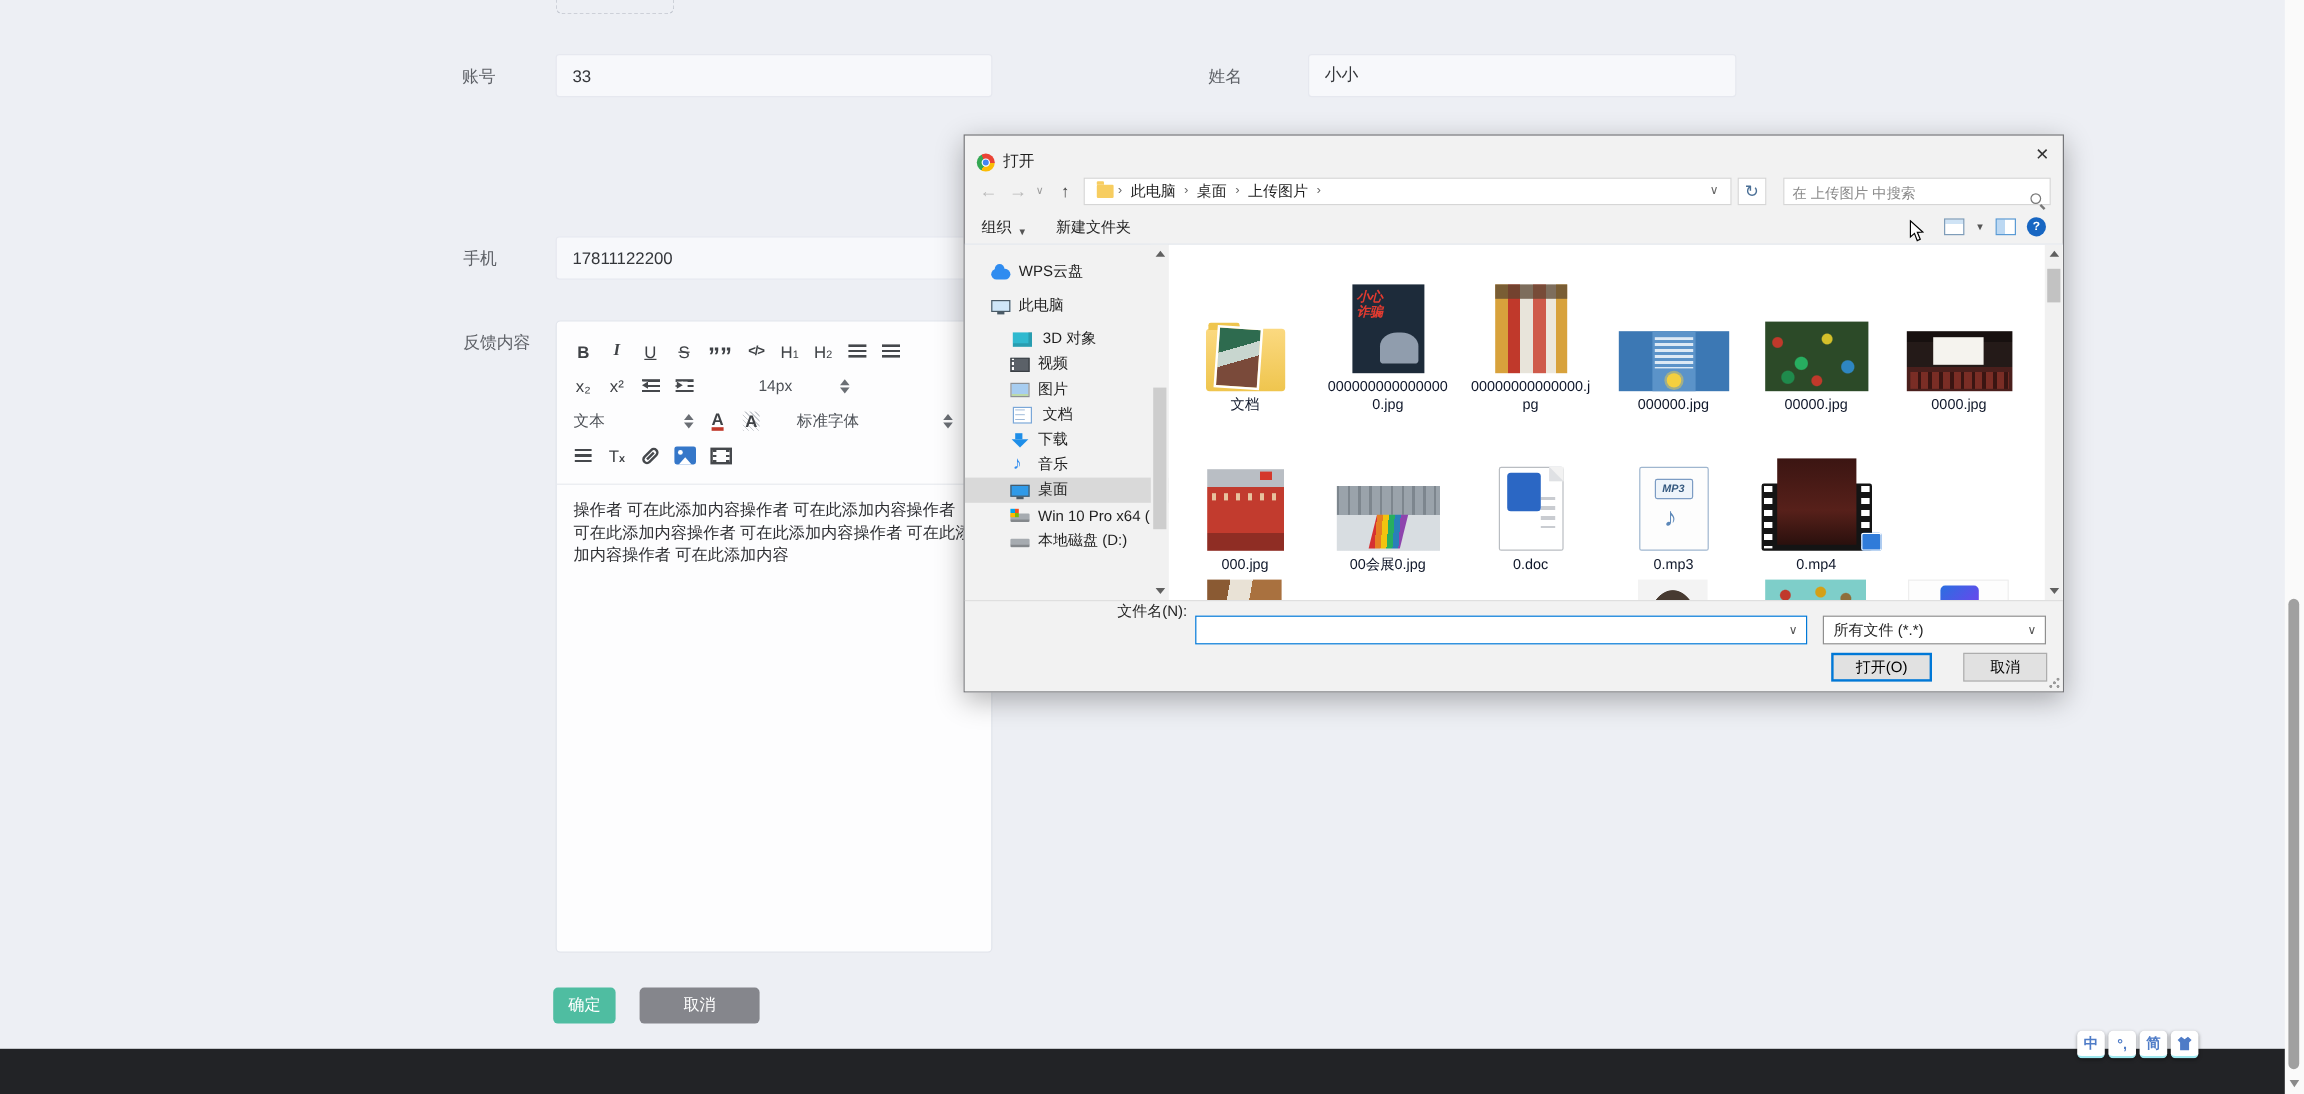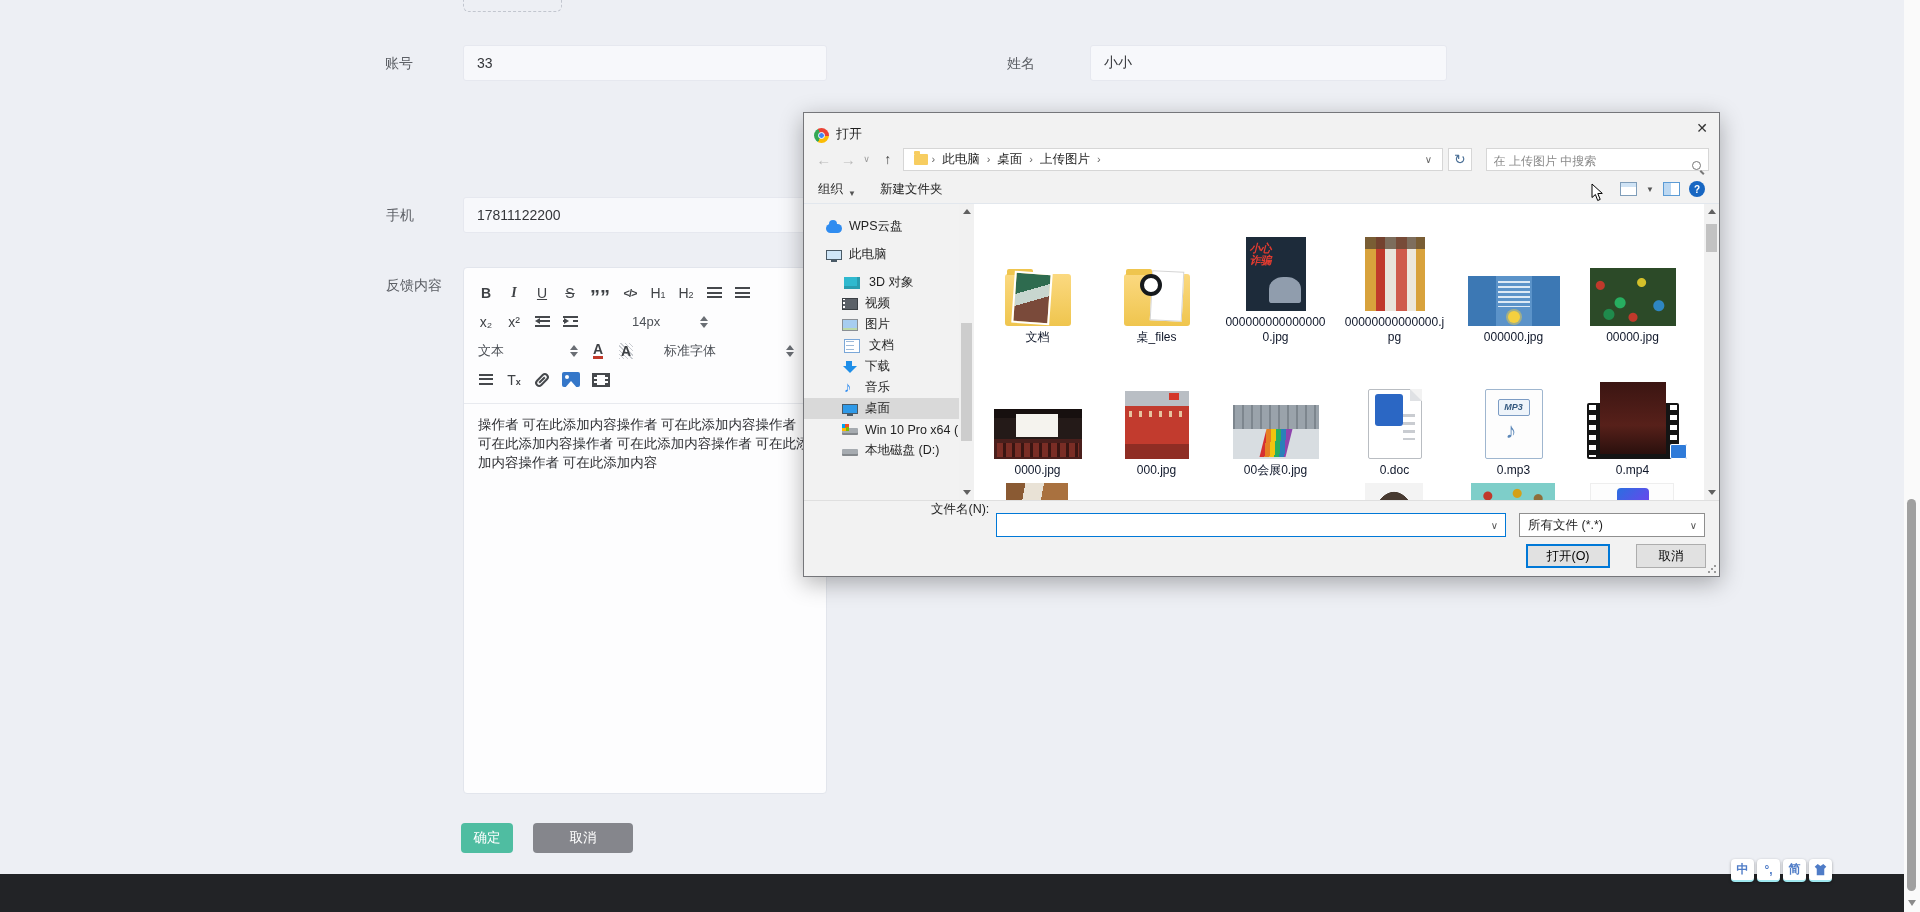--- a/index.html
+++ b/index.html
@@ -525,27 +525,20 @@
       </div>
       <div class="filelist" id="filelist">
         <div class="file-item">
             <div class="thumb k-folder-photos">
               <i></i>
               <b></b>
             </div>
             <div class="file-label">文档</div>
           </div>
           <div class="file-item">
-            <div class="thumb k-folder-files">
-              <i></i>
-              <b></b>
-            </div>
-            <div class="file-label">桌_files</div>
-          </div>
-          <div class="file-item">
             <div class="thumb k-img-fraud">
               <i></i>
               <b></b>
             </div>
             <div class="file-label">0000000000000000.jpg</div>
           </div>
           <div class="file-item">
             <div class="thumb k-img-shelf">
               <i></i>
               <b></b>

